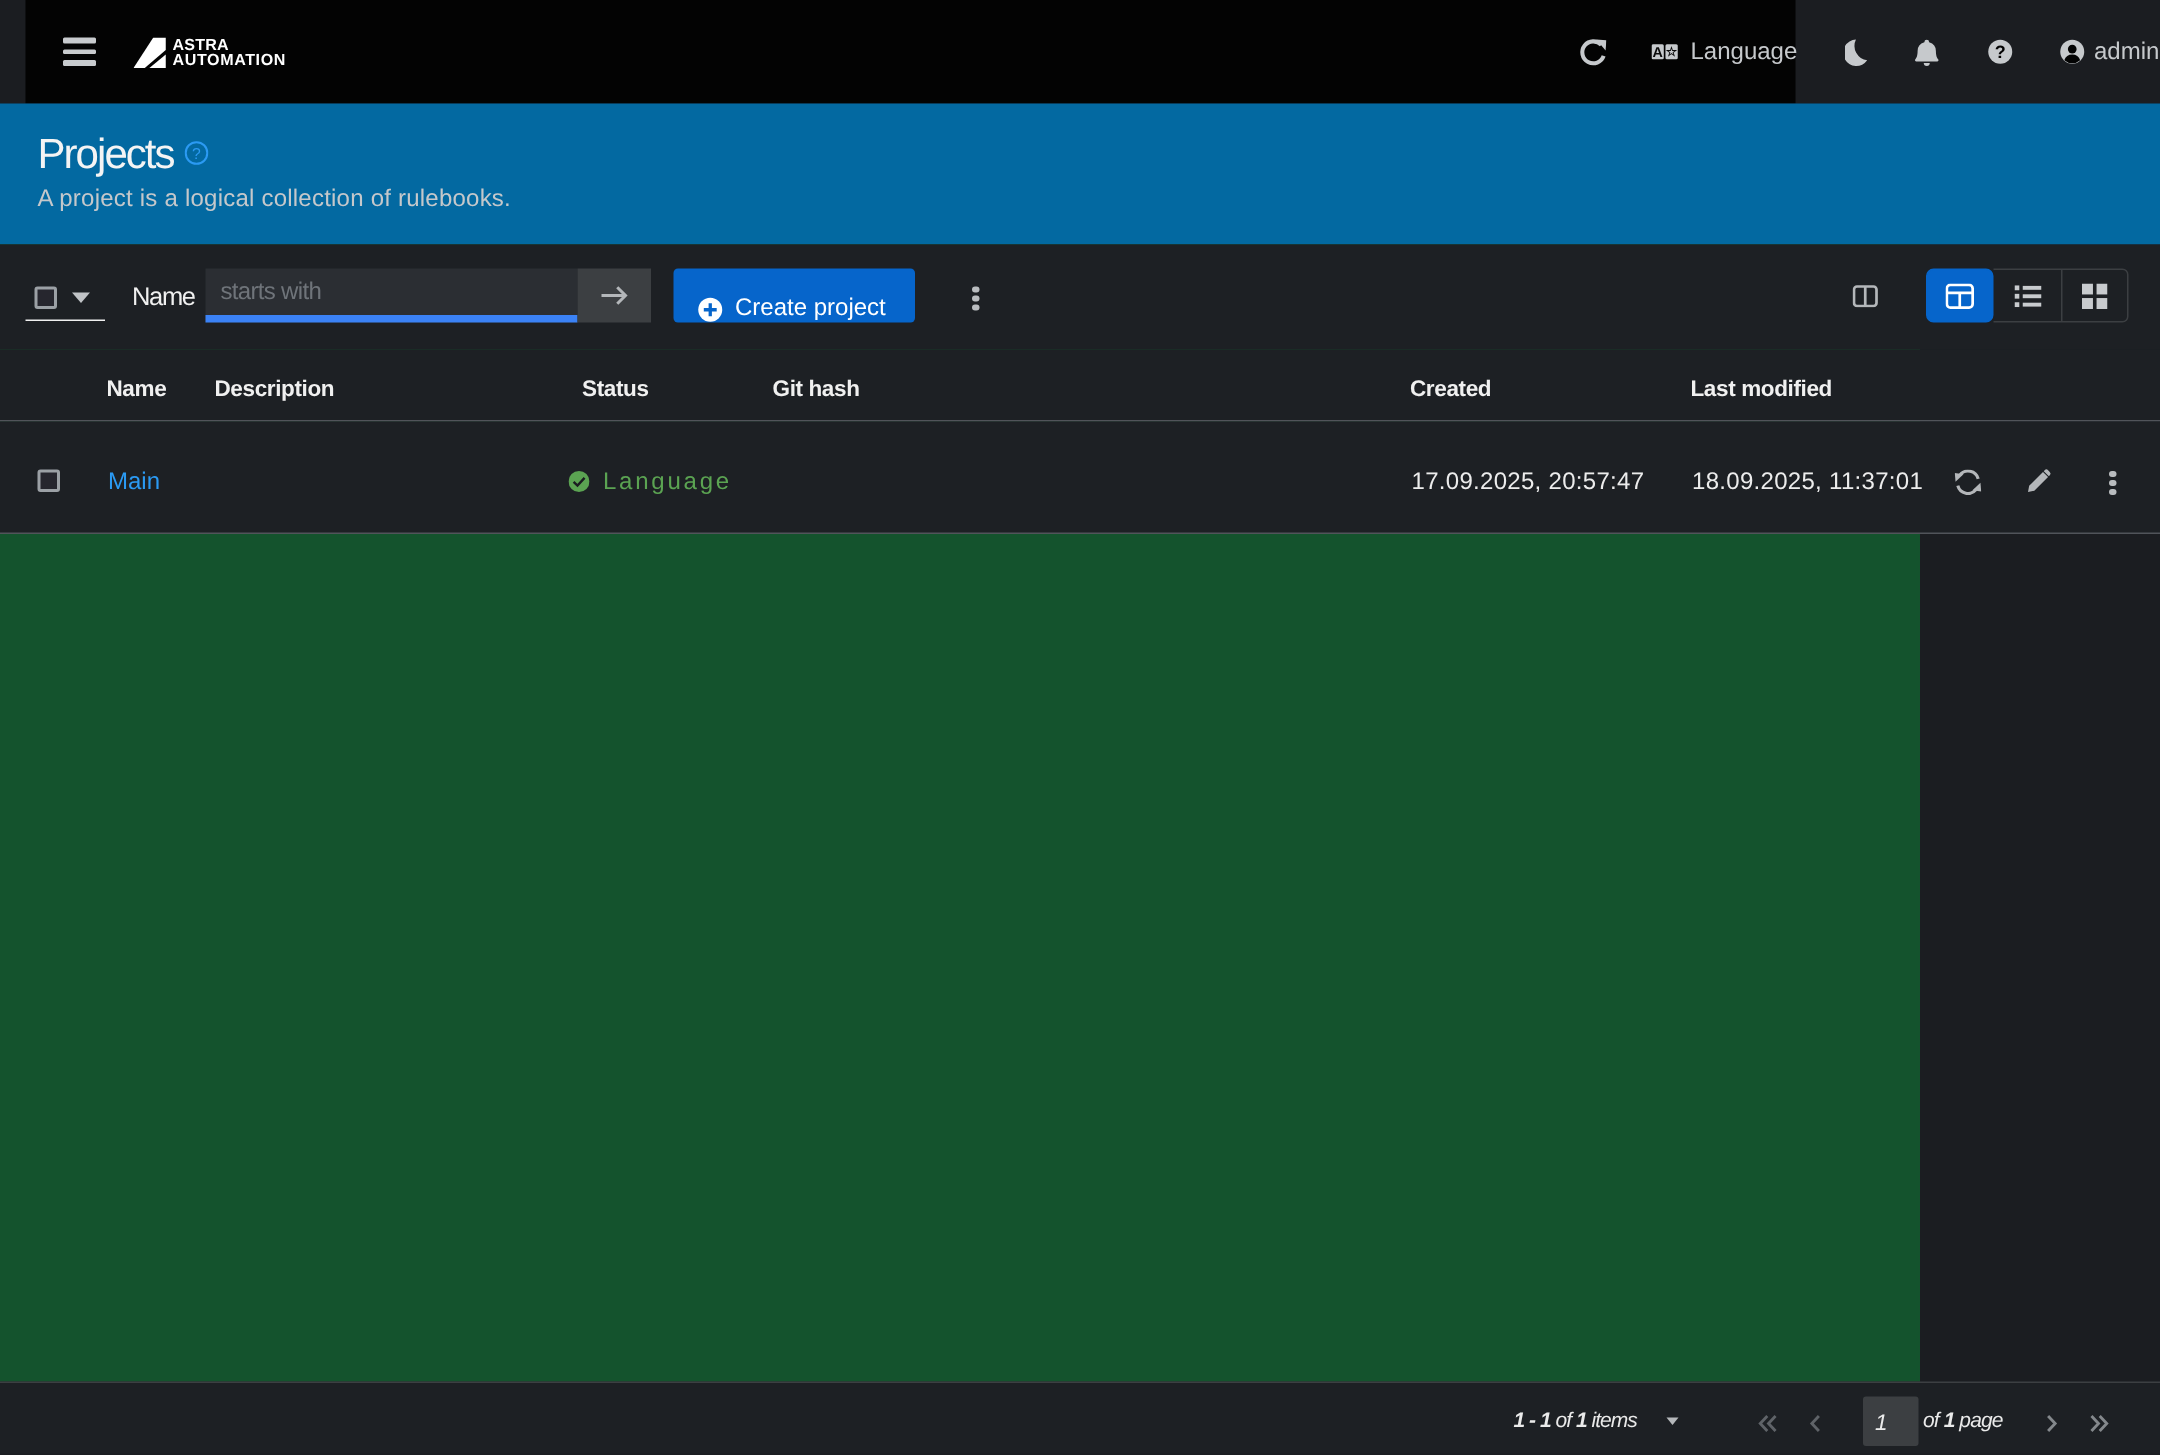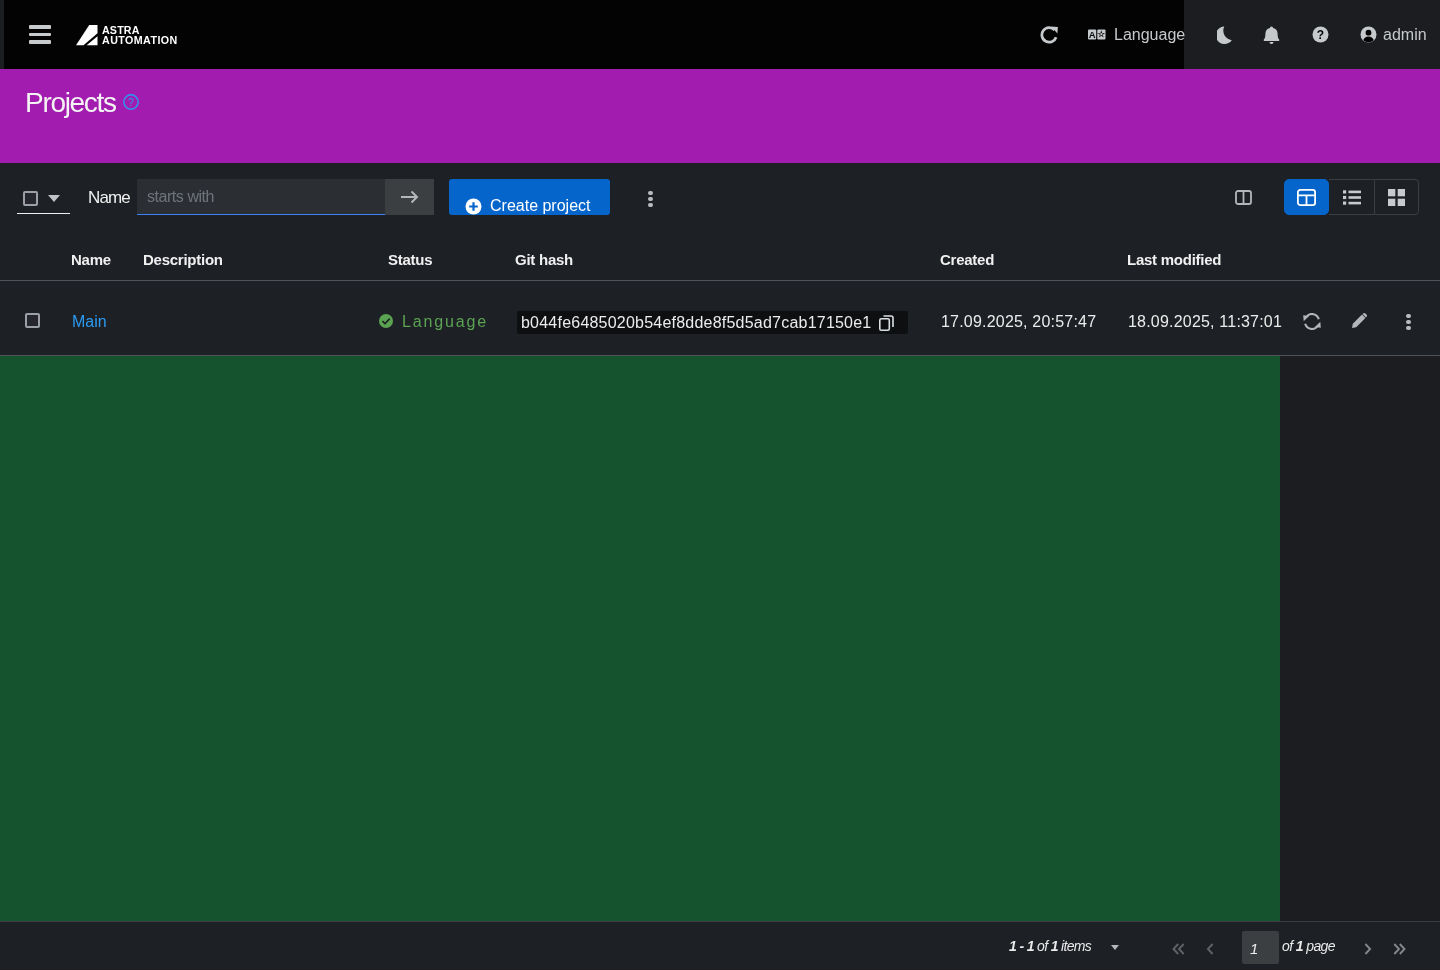--- a/index.html
+++ b/index.html
@@ -1,43 +1,43 @@
 <!DOCTYPE html>
 <html><head>
 <meta charset="utf-8">
 <style>
 * { margin:0; padding:0; box-sizing:border-box; }
 html,body { width:1440px; height:970px; background:#1b1d21; font-family:"Liberation Sans", sans-serif; overflow:hidden; }
 
 
-.masthead { position:absolute; left:4px; top:0; width:1180px; height:69px; background:#030303; }
+.masthead { position:absolute; left:17px; top:0; width:1180px; height:69px; background:#030303; }
 .hamburger { position:absolute; left:25px; top:25px; width:22px; height:19px; }
 .hamburger div { height:3.5px; border-radius:1px; background:#c8cbce; margin-bottom:4px; }
 .logo { position:absolute; left:72px; top:25px; }
 .logotext { position:absolute; left:98px; top:24.5px; color:#fff; font-weight:bold; font-size:10.7px; line-height:10.7px; letter-spacing:0.15px; }
 .mh-ico { position:absolute; top:26px; }
 .mh-text { position:absolute; top:26px; font-size:16px; color:#c6c9cc; }
 
 
-.pagehead { position:absolute; left:0; top:69px; width:1440px; height:94px; background:#a21caf; }
+.pagehead { position:absolute; left:0; top:69px; width:1440px; height:94px; background:#0369a1; }
 .pagehead h1 { position:absolute; left:25px; top:18px; font-size:28px; font-weight:400; color:#f4f4f4; letter-spacing:-1.3px; }
 .pagehead .sub { position:absolute; left:25px; top:55px; font-size:16px; color:#c5c8cb; letter-spacing:0.15px; }
 
 
 .content { position:absolute; left:0; top:163px; width:1280px; height:759px; background:#14532d; }
 
 
 .toolbar { position:absolute; left:0; top:0; width:1440px; height:70px; background:#1d2024; }
 .bulk { position:absolute; left:17px; top:15px; width:53px; height:36px; border-bottom:1px solid #f0f0f0; }
 .cb { width:15px; height:15px; border:2px solid #9ba0a5; border-radius:2px; background:#26262e; }
 .bulk .cb { position:absolute; left:6px; top:13px; }
 .caret-down { width:0; height:0; border-left:6px solid transparent; border-right:6px solid transparent; border-top:7px solid #c0c3c6; }
 .bulk .caret-down { position:absolute; left:31px; top:17px; }
 .tb-label { position:absolute; left:88px; top:25px; font-size:17px; color:#f0f0f0; letter-spacing:-0.9px; }
-.tb-input { position:absolute; left:137px; top:16px; width:248px; height:36px; background:#2b2e33; border:none; border-bottom:1px solid #3b82f6; padding:0 10px; font-size:16px; color:#e0e0e0; font-family:"Liberation Sans",sans-serif; }
+.tb-input { position:absolute; left:137px; top:16px; width:248px; height:36px; background:#2b2e33; border:none; border-bottom:5px solid #3b82f6; padding:0 10px; font-size:16px; color:#e0e0e0; font-family:"Liberation Sans",sans-serif; }
 .tb-input::placeholder { color:#6f747a; letter-spacing:-0.45px; }
 .tb-arrowbtn { position:absolute; left:385px; top:16px; width:49px; height:36px; background:#3c3f42; display:flex; align-items:center; justify-content:center; }
 .btn-blue { position:absolute; left:449px; top:16px; height:36px; background:#0665cb; border-radius:3px; color:#fff; font-size:16px; display:flex; align-items:flex-end; padding:0 19px 0 16px; gap:8px; }
 .kebab { width:5px; }
 .kebab i { display:block; width:4.2px; height:4.2px; border-radius:50%; background:#b9bcbf; margin:0 auto 1.6px; }
 .colsel { position:absolute; left:1235px; top:27px; }
 .viewgroup { position:absolute; left:1284px; top:16px; display:flex; }
 .vbtn { width:45px; height:36px; display:flex; align-items:center; justify-content:center; border:1px solid #3c3f42; }
 .vbtn.sel { background:#0665cb; border-color:#0665cb; border-radius:5px; }
 .vbtn.b2 { border-left:none; border-right:none; }
@@ -97,20 +97,21 @@
   </svg>
   <div class="mh-text" style="left:1379px;">admin</div>
 </div>
 
 <div class="pagehead">
   <h1>Projects</h1>
   <svg style="position:absolute;left:123px;top:25px" width="16" height="16" viewBox="0 0 16 16">
     <circle cx="8" cy="8" r="7.2" fill="none" stroke="#2b9af3" stroke-width="1.4"></circle>
     <text x="8" y="12" font-size="10.5" fill="#2b9af3" text-anchor="middle" font-family="Liberation Sans">?</text>
   </svg>
+  <div class="sub">A project is a logical collection of rulebooks.</div>
 </div>
 
 <div class="content">
   <div class="toolbar">
     <div class="bulk">
       <div class="cb"></div>
       <div class="caret-down"></div>
     </div>
     <div class="tb-label">Name</div>
     <input class="tb-input" placeholder="starts with" style="">
@@ -175,27 +176,20 @@
   </div>
 
   <div class="trow">
     <div class="cb" style="position:absolute;left:25px;top:32px;"></div>
     <a style="position:absolute;left:72px;top:32px;font-size:16px;color:#2b9af3;text-decoration:none;text-align:center;">Main</a>
     <svg style="position:absolute;left:379px;top:33px" width="14" height="14" viewBox="0 0 14 14">
       <circle cx="7" cy="7" r="7" fill="#5ba352"></circle>
       <path d="M3.4,7.2 L6,9.7 L10.7,4.6" fill="none" stroke="#1b1d21" stroke-width="1.6"></path>
     </svg>
     <span style="position:absolute;left:402px;top:32px;font-size:16px;color:#5ba352;letter-spacing:1.85px;">Language</span>
-    <div style="position:absolute;left:517px;top:30px;width:391px;height:23px;background:#0d0f11;border-radius:2px;">
-      <span style="position:absolute;left:4px;top:3px;font-size:16px;color:#ececec;letter-spacing:0.22px;">b044fe6485020b54ef8dde8f5d5ad7cab17150e1</span>
-      <svg style="position:absolute;right:14px;top:4px" width="15" height="16" viewBox="0 0 15 16">
-        <rect x="0.8" y="3.8" width="9.5" height="11.4" rx="1.5" fill="none" stroke="#dcdfe2" stroke-width="1.6"></rect>
-        <path d="M4.5,1 H12 a2,2 0 0 1 2,2 V12" fill="none" stroke="#dcdfe2" stroke-width="1.6"></path>
-      </svg>
-    </div>
     <span style="position:absolute;left:941px;top:32px;font-size:16px;color:#ececec;letter-spacing:0.2px;text-align:right;">17.09.2025, 20:57:47</span>
     <span style="position:absolute;left:1128px;top:32px;font-size:16px;color:#ececec;letter-spacing:0.2px;">18.09.2025, 11:37:01</span>
     <svg style="position:absolute;left:1303px;top:32px" width="18" height="17" viewBox="0 0 18 17">
       <path d="M2.2,10.8 a7,7 0 0 0 12.2,2.6 M15.8,6.2 a7,7 0 0 0 -12.2,-2.6" fill="none" stroke="#b4b7ba" stroke-width="2.1"></path>
       <path d="M17.3,8.8 L12.0,13.9 L17.8,14.7 Z" fill="#b4b7ba"></path>
       <path d="M0.7,8.2 L6.0,3.1 L0.2,2.3 Z" fill="#b4b7ba"></path>
     </svg>
     <svg style="position:absolute;left:1351px;top:31px" width="17" height="17" viewBox="0 0 17 17">
       <path d="M1.8,11.8 L11,2.6 L14.4,6 L5.2,15.2 L1,16 Z" fill="#b4b7ba"></path>
       <path d="M12.1,1.5 a1.6,1.6 0 0 1 2.3,0 L15.5,2.6 a1.6,1.6 0 0 1 0,2.3 L14.9,5.5 L11.5,2.1 Z" fill="#b4b7ba"></path>

